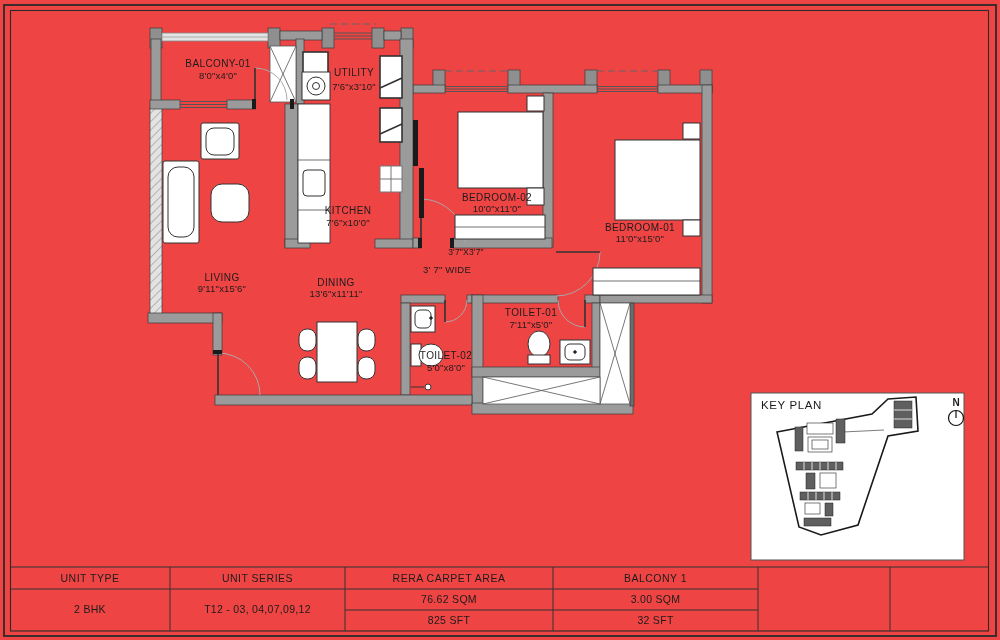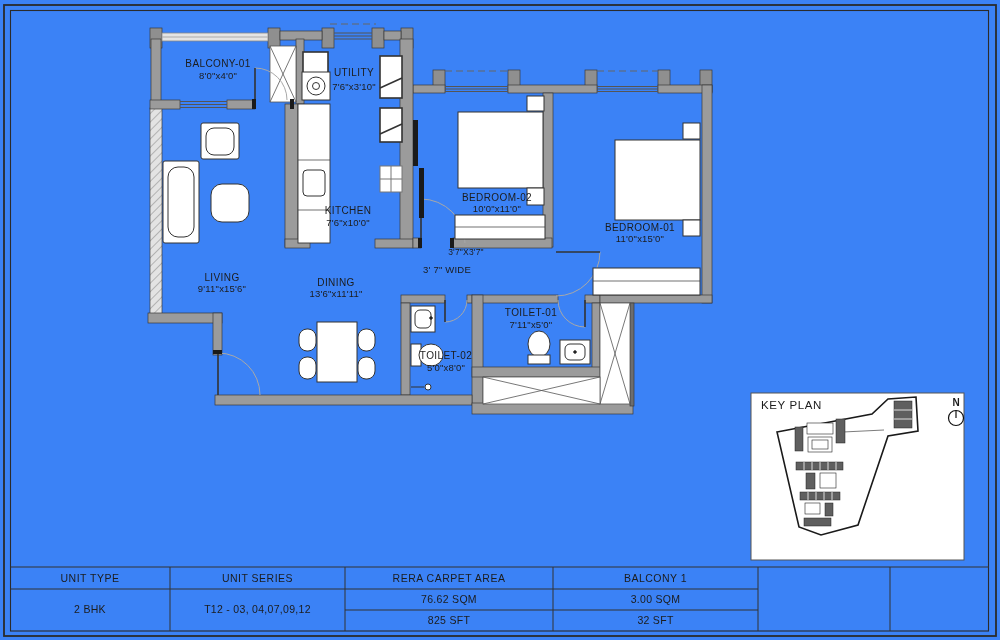--- a/index.html
+++ b/index.html
@@ -1,16 +1,16 @@
 <!DOCTYPE html>
 <html><head>
 <meta charset="utf-8">
 <style>
   html,body{margin:0;padding:0;background:#ffffff;}
-  .sheet{position:relative;width:1000px;height:640px;background:#3b82f6;overflow:hidden;
+  .sheet{position:relative;width:1000px;height:640px;background:#ef4444;overflow:hidden;
          font-family:"Liberation Sans", sans-serif;}
   svg{position:absolute;left:0;top:0;}
   text{fill:#1c1c1c;}
   .room-name{font-size:10px;letter-spacing:.4px;}
   .room-dims{font-size:9.5px;letter-spacing:.2px;}
   .small-note{font-size:8.5px;letter-spacing:.2px;}
   .tbl-header{font-size:10.5px;letter-spacing:.5px;}
   .tbl-value{font-size:10.5px;letter-spacing:.3px;}
   .kp-title{font-size:11.5px;letter-spacing:.6px;}
   .kp-n{font-size:10px;font-weight:bold;}

